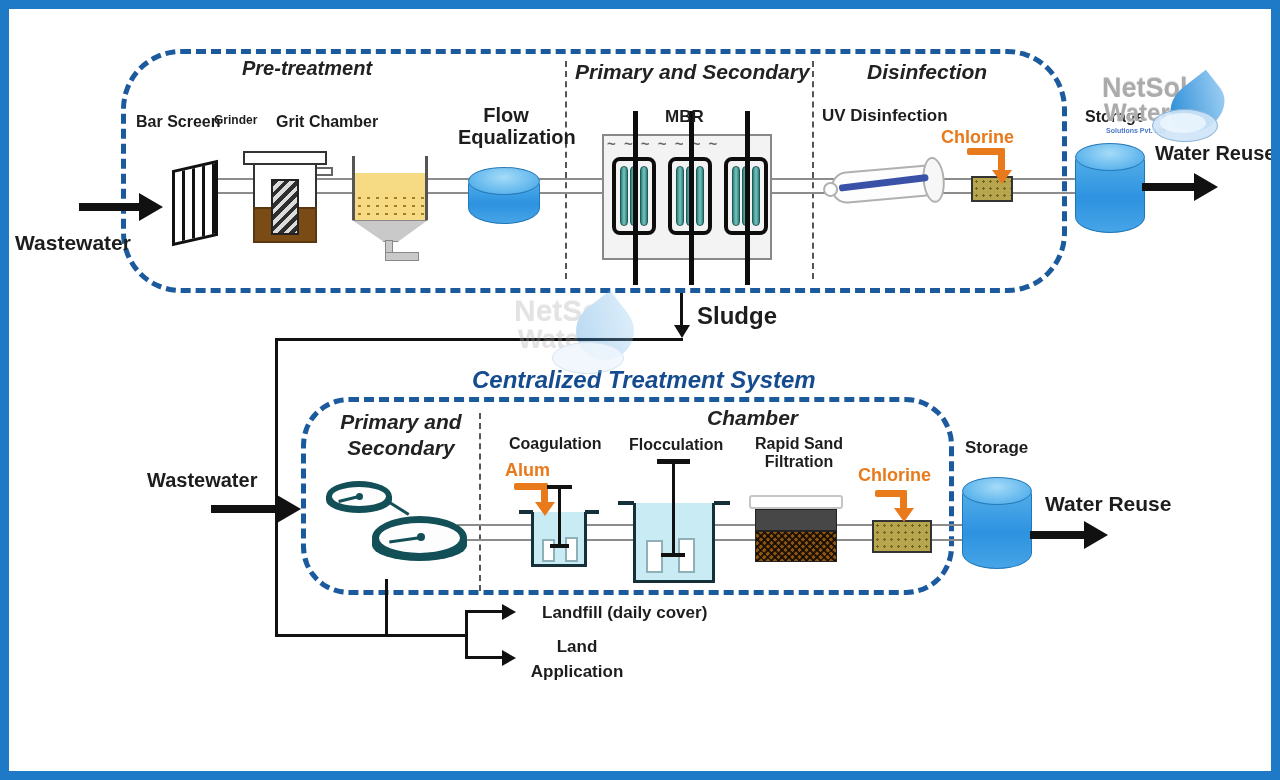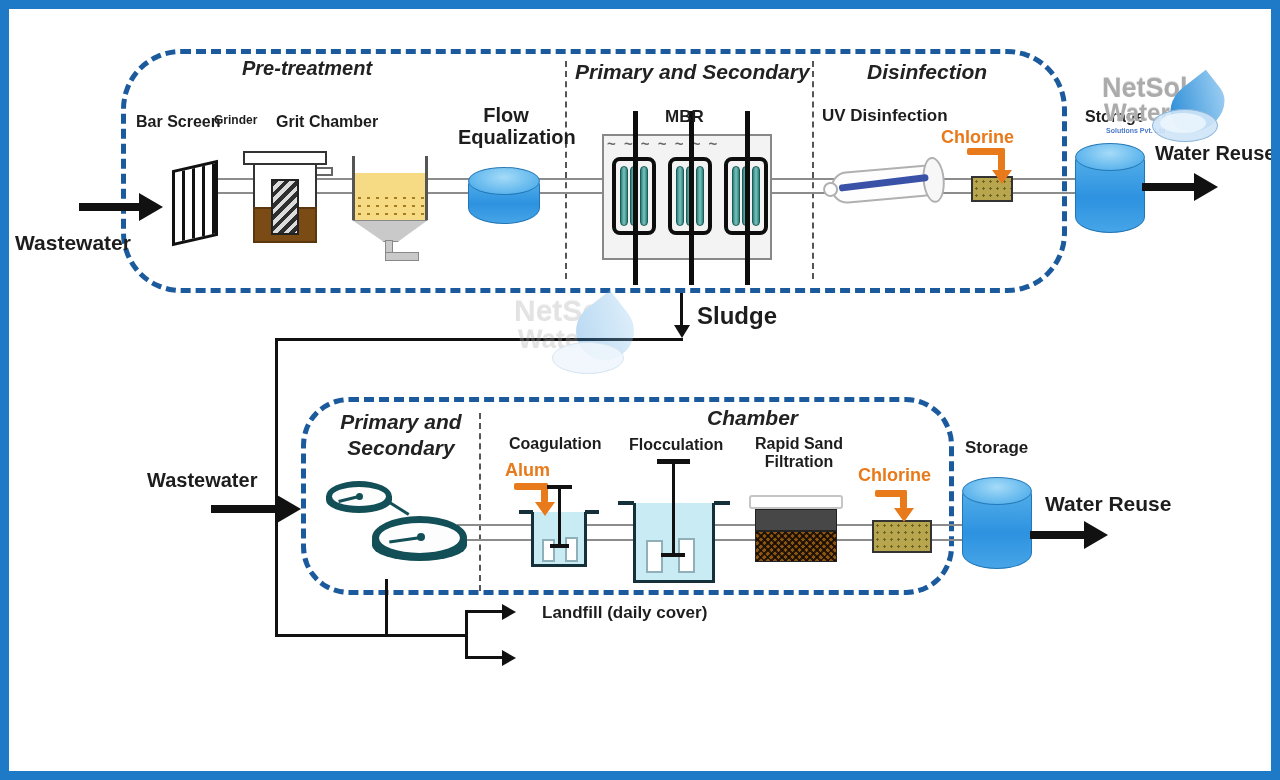--- a/index.html
+++ b/index.html
@@ -130,21 +130,23 @@
   <div class="blk" style="left:266px;top:329px;width:408px;height:3px;"></div>
   <div class="blk" style="left:266px;top:329px;width:3px;height:299px;"></div>
   <div class="blk" style="left:266px;top:625px;width:193px;height:3px;"></div>
   <div class="blk" style="left:376px;top:570px;width:3px;height:58px;"></div>
   <div class="blk" style="left:456px;top:601px;width:3px;height:49px;"></div>
   <div class="blk" style="left:456px;top:601px;width:38px;height:3px;"></div>
   <div class="head-r" style="left:493px;top:595px;"></div>
   <div class="blk" style="left:456px;top:647px;width:38px;height:3px;"></div>
   <div class="head-r" style="left:493px;top:641px;"></div>
   <div class="lbl" style="left:533px;top:594px;font-size:17px;">Landfill (daily cover)</div>
-
+  <div class="lbl wrap" style="left:512px;top:626px;width:112px;font-size:17px;line-height:1.45;">Land Application</div>
+
+  <div class="title" style="left:463px;top:357px;font-size:24px;">Centralized Treatment System</div>
   <div class="dashbox" style="left:292px;top:388px;width:653px;height:198px;border-radius:48px;"></div>
   <div class="vsep" style="left:470px;top:404px;height:178px;"></div>
 
   <div class="sec wrap" style="left:322px;top:400px;width:140px;font-size:21px;line-height:1.25;white-space:normal;">Primary and Secondary</div>
   <div class="sec" style="left:698px;top:397px;font-size:21px;">Chamber</div>
 
   <div class="lbl" style="left:138px;top:460px;font-size:20px;">Wastewater</div>
   <div class="bigshaft" style="left:202px;top:496px;width:68px;"></div>
   <div class="bighead" style="left:268px;top:486px;"></div>
 

